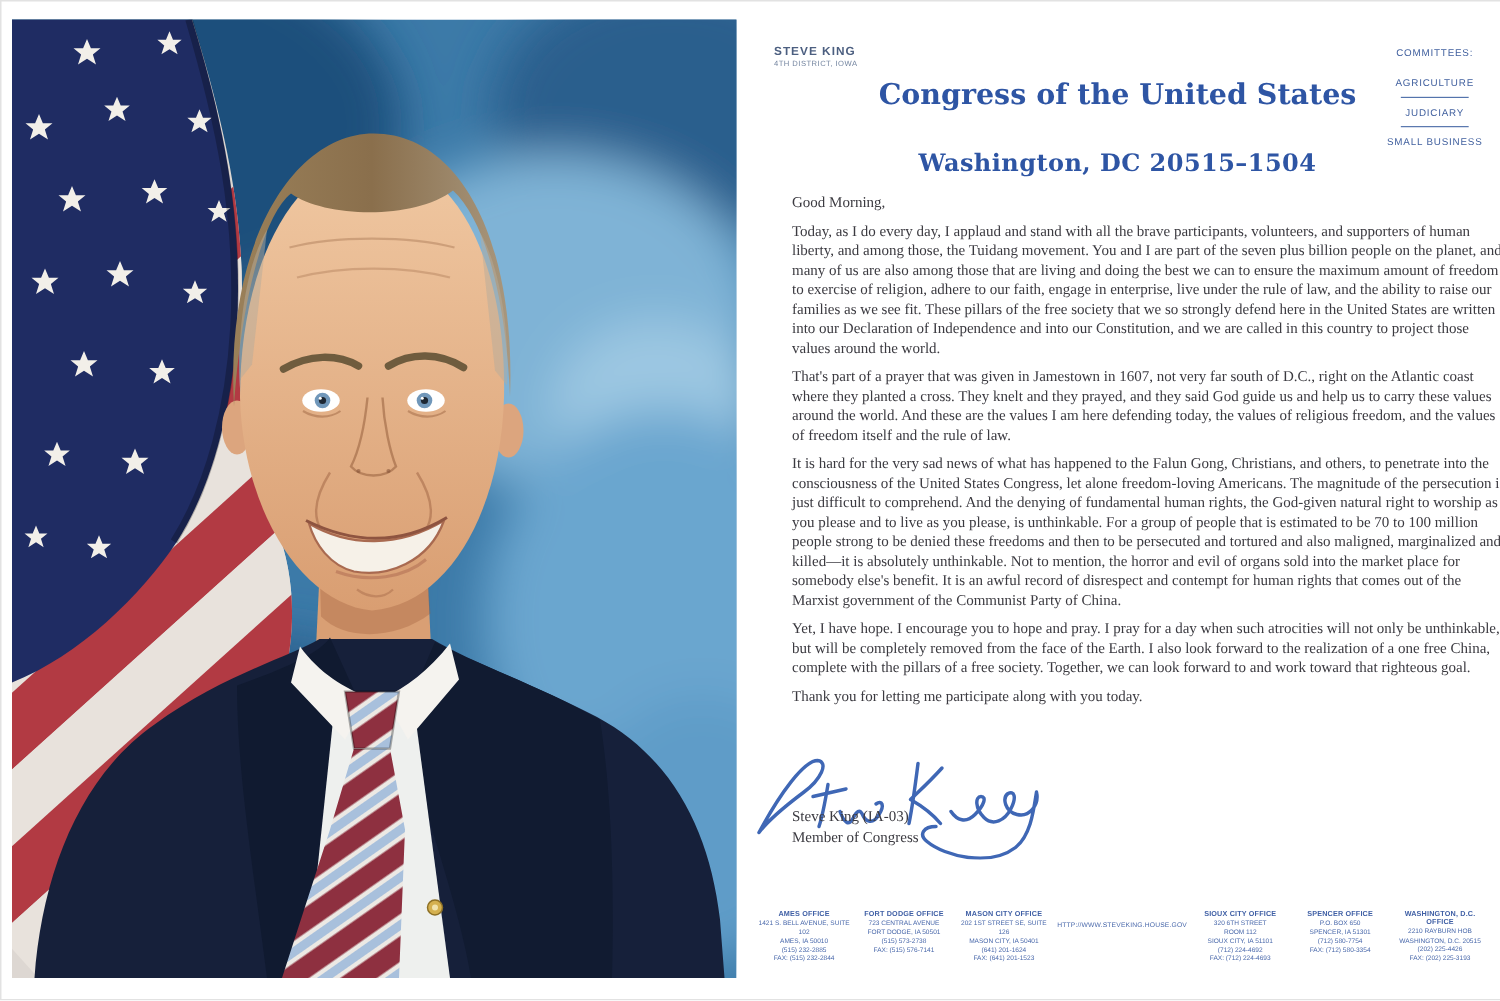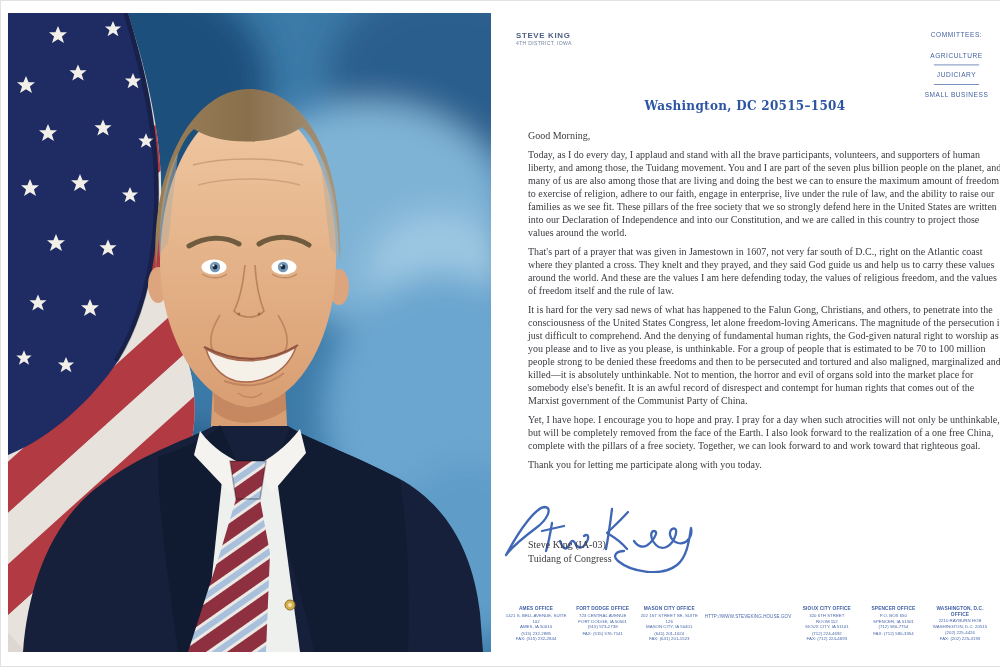--- a/index.html
+++ b/index.html
@@ -13,21 +13,21 @@
   .sender{position:absolute;left:516px;top:30px;transform:scale(.75);transform-origin:top left;
           color:#4c5f80;}
   .sender .nm{font-size:10.5px;font-weight:bold;letter-spacing:.9px;}
   .sender .dist{font-size:6.8px;letter-spacing:.4px;color:#7485a0;margin-top:2px;}
 
   .lh-title{position:absolute;left:505px;width:480px;top:52px;text-align:center;
             font-family:"DejaVu Serif",serif;font-weight:bold;color:#2e55a4;font-size:19px;}
   .lh-sub{position:absolute;left:505px;width:480px;top:80px;text-align:center;
           font-family:"DejaVu Serif",serif;font-weight:bold;color:#2e55a4;font-size:12px;}
   .lh-addr{position:absolute;left:505px;width:480px;top:99px;text-align:center;
-           font-family:"DejaVu Serif",serif;font-weight:bold;color:#2e55a4;font-size:12px;letter-spacing:.3px;}
+           font-family:"DejaVu Serif",serif;font-weight:bold;color:#2e55a4;font-size:16px;letter-spacing:.3px;}
 
   .committees{position:absolute;right:10px;top:31px;width:150px;transform:scale(.78);
               transform-origin:top right;text-align:center;color:#42619f;font-size:8.4px;
               letter-spacing:.7px;}
   .committees .label{margin-bottom:16px;}
   .committees .item{margin:0;}
   .comm-sep{width:58px;margin:7px auto;border:0;border-top:1.3px solid #5272ab;}
 
   .body-text{position:absolute;left:510px;top:129px;width:478px;
              font-family:"Liberation Serif",serif;font-size:10px;line-height:13px;color:#3b3a40;margin-left:18px;}
@@ -205,20 +205,21 @@
       </g>
       <path d="M230,380 C238,386 248,386 254,380" stroke="rgba(150,90,60,.35)" stroke-width="1.5" fill="none"></path>
     </g>
   </svg>
 
   <div class="sender">
     <div class="nm">STEVE KING</div>
     <div class="dist">4TH DISTRICT, IOWA</div>
   </div>
 
+  <div class="lh-title">Congress of the United States</div>
   <div class="lh-addr">Washington, DC 20515–1504</div>
 
   <div class="committees">
     <div class="label">COMMITTEES:</div>
     <div class="item">AGRICULTURE</div>
     <hr class="comm-sep">
     <div class="item">JUDICIARY</div>
     <hr class="comm-sep">
     <div class="item">SMALL BUSINESS</div>
   </div>
@@ -239,21 +240,21 @@
       <path d="M42,30 L64,25"></path>
       <path d="M60,40 C63,48 66,50 69,44 C71,40 73,38 75,42 C77,47 82,49 86,42 C90,36 88,32 84,35"></path>
       <path d="M112,8 C110,24 108,38 106,48"></path>
       <path d="M128,11 C119,21 111,28 107,32 C114,36 122,42 127,48"></path>
       <path d="M134,40 C138,46 144,48 150,42 C156,36 158,30 154,30 C150,30 150,38 156,44 C162,50 170,46 174,38 C178,30 176,26 172,28 C168,31 170,40 178,42 C186,44 193,36 191,27 C189,40 187,56 177,64 C160,77 130,70 118,60 C112,55 116,50 124,50"></path>
     </g>
   </svg>
 
   <div class="signed">
     <div>Steve King (IA-03)</div>
-    <div>Tuidang of Congress</div>
+    <div>Member of Congress</div>
   </div>
 
   <div class="footer">
     <div class="footer-inner">
       <div class="office">
         <div class="oname">AMES OFFICE</div>
         <div class="oline">1421 S. BELL AVENUE, SUITE 102</div>
         <div class="oline">AMES, IA 50010</div>
         <div class="oline">(515) 232-2885</div>
         <div class="oline">FAX: (515) 232-2844</div>

